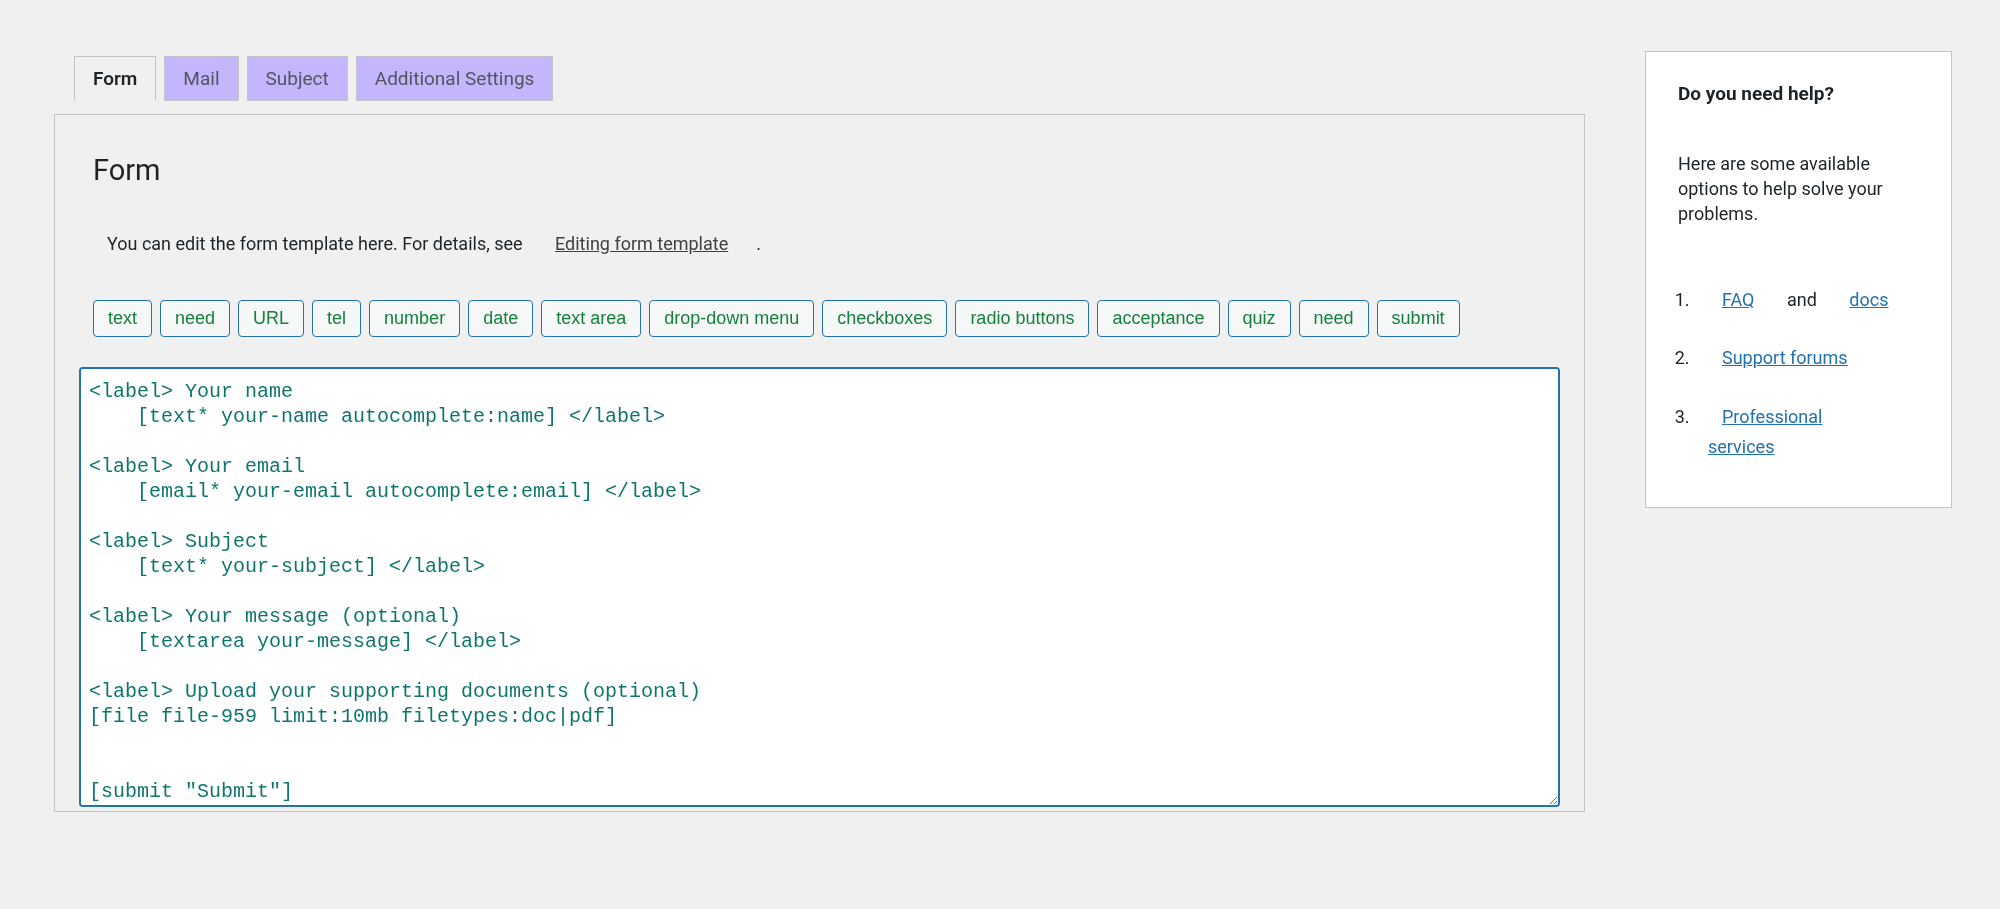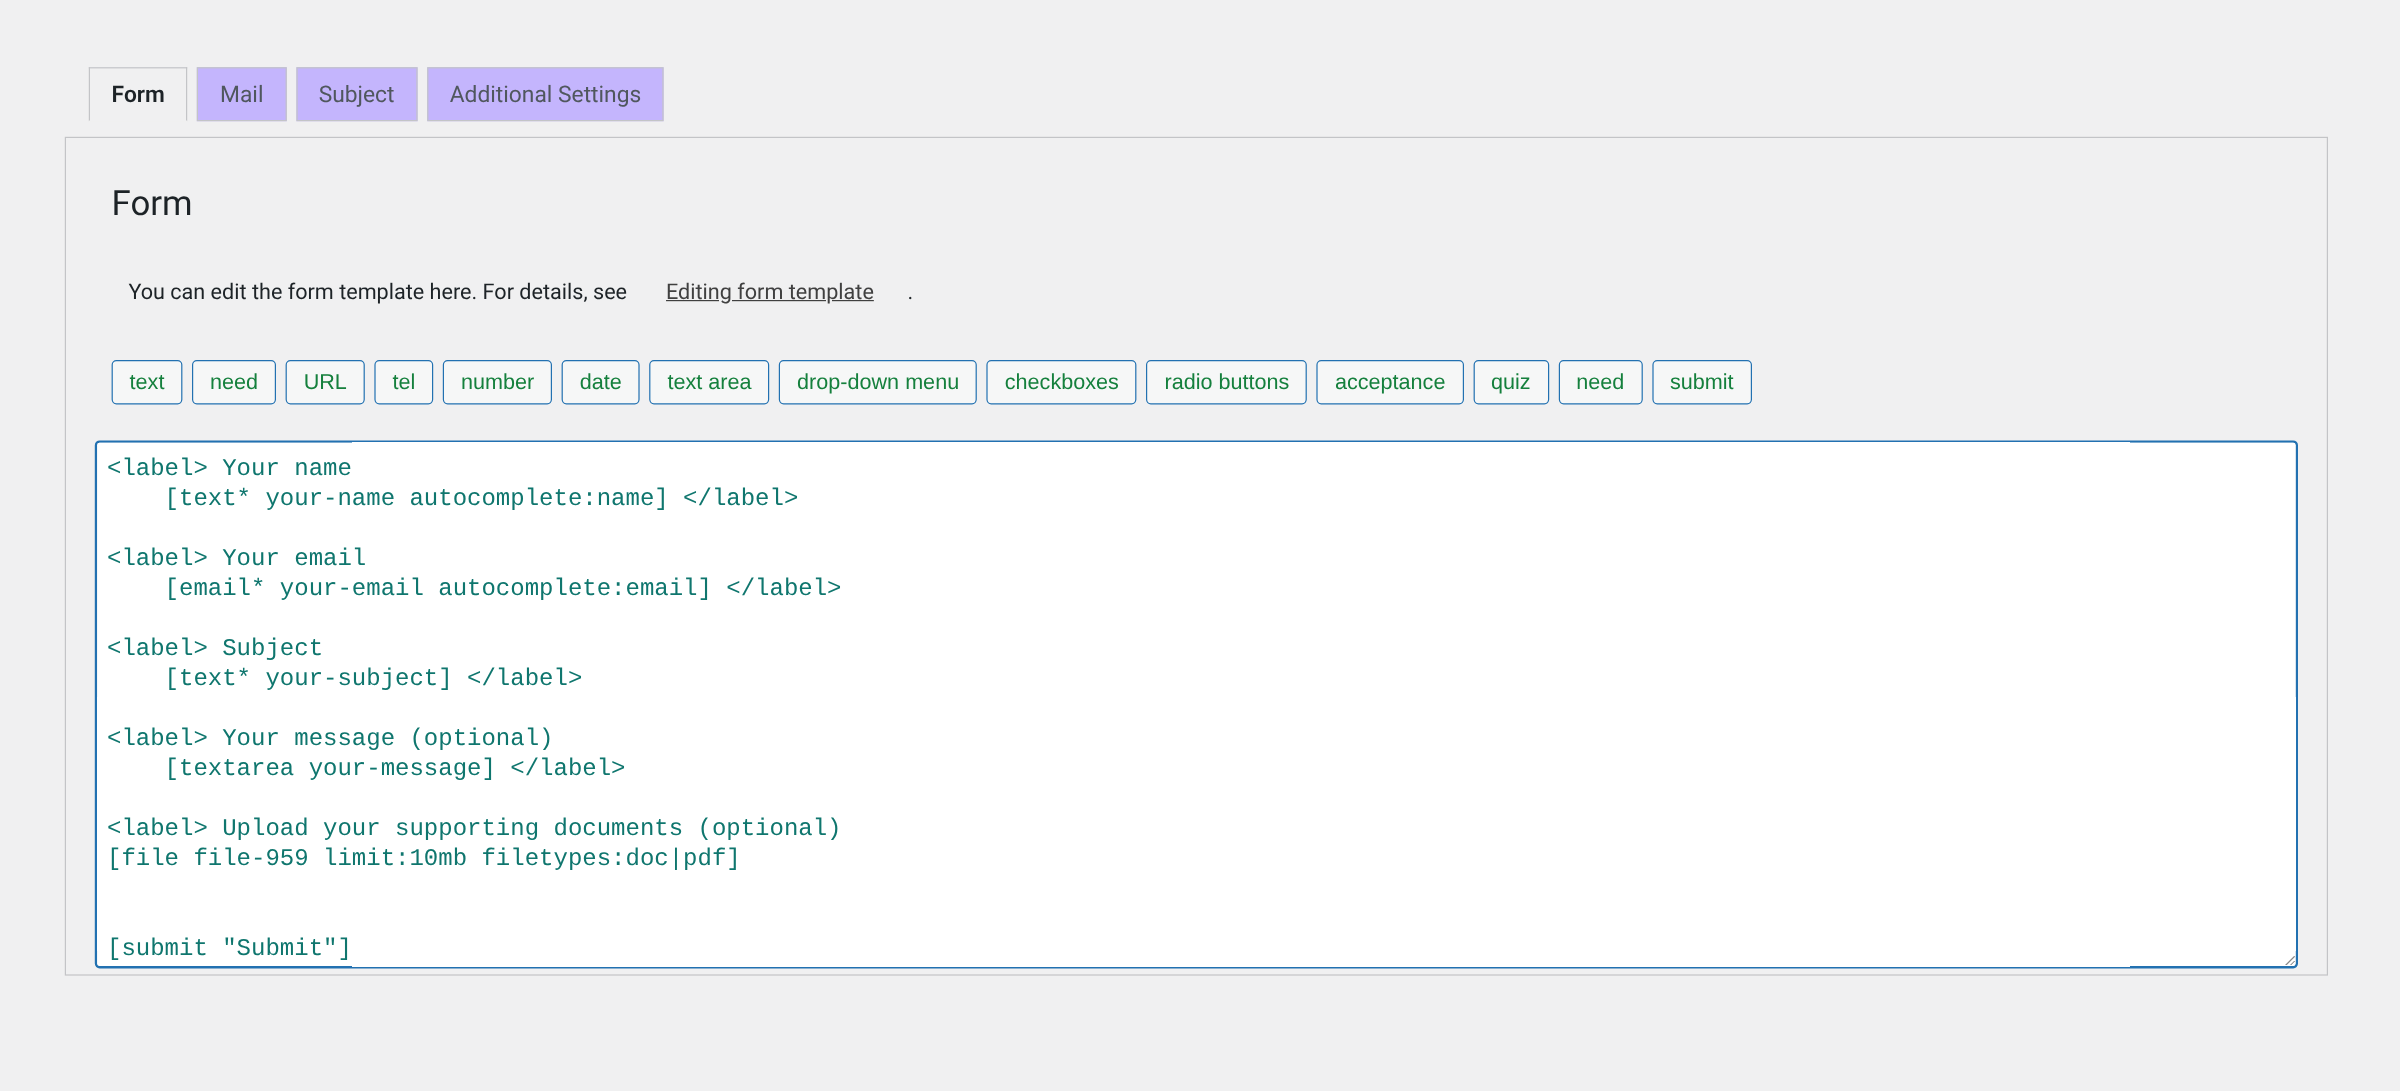--- a/index.html
+++ b/index.html
@@ -186,13 +186,25 @@
     [textarea your-message] &lt;/label&gt;
 
 &lt;label&gt; Upload your supporting documents (optional)
 [file file-959 limit:10mb filetypes:doc|pdf]
 
 
 [submit "Submit"]</textarea>
     </div>
   </div>
 
+  <div class="sidebar-col">
+    <div class="help-box">
+      <div class="help-title">Do you need help?</div>
+      <div class="help-intro">Here are some available options to help solve your problems.</div>
+      <ol class="help-list">
+
+      <li><a href="#">FAQ</a><span> and </span><a href="#">docs</a></li>
+          <li><a href="#">Support forums</a></li>
+          <li><a href="#">Professional services</a></li>
+        </ol>
+    </div>
+  </div>
 </div>
 
 </body></html>

